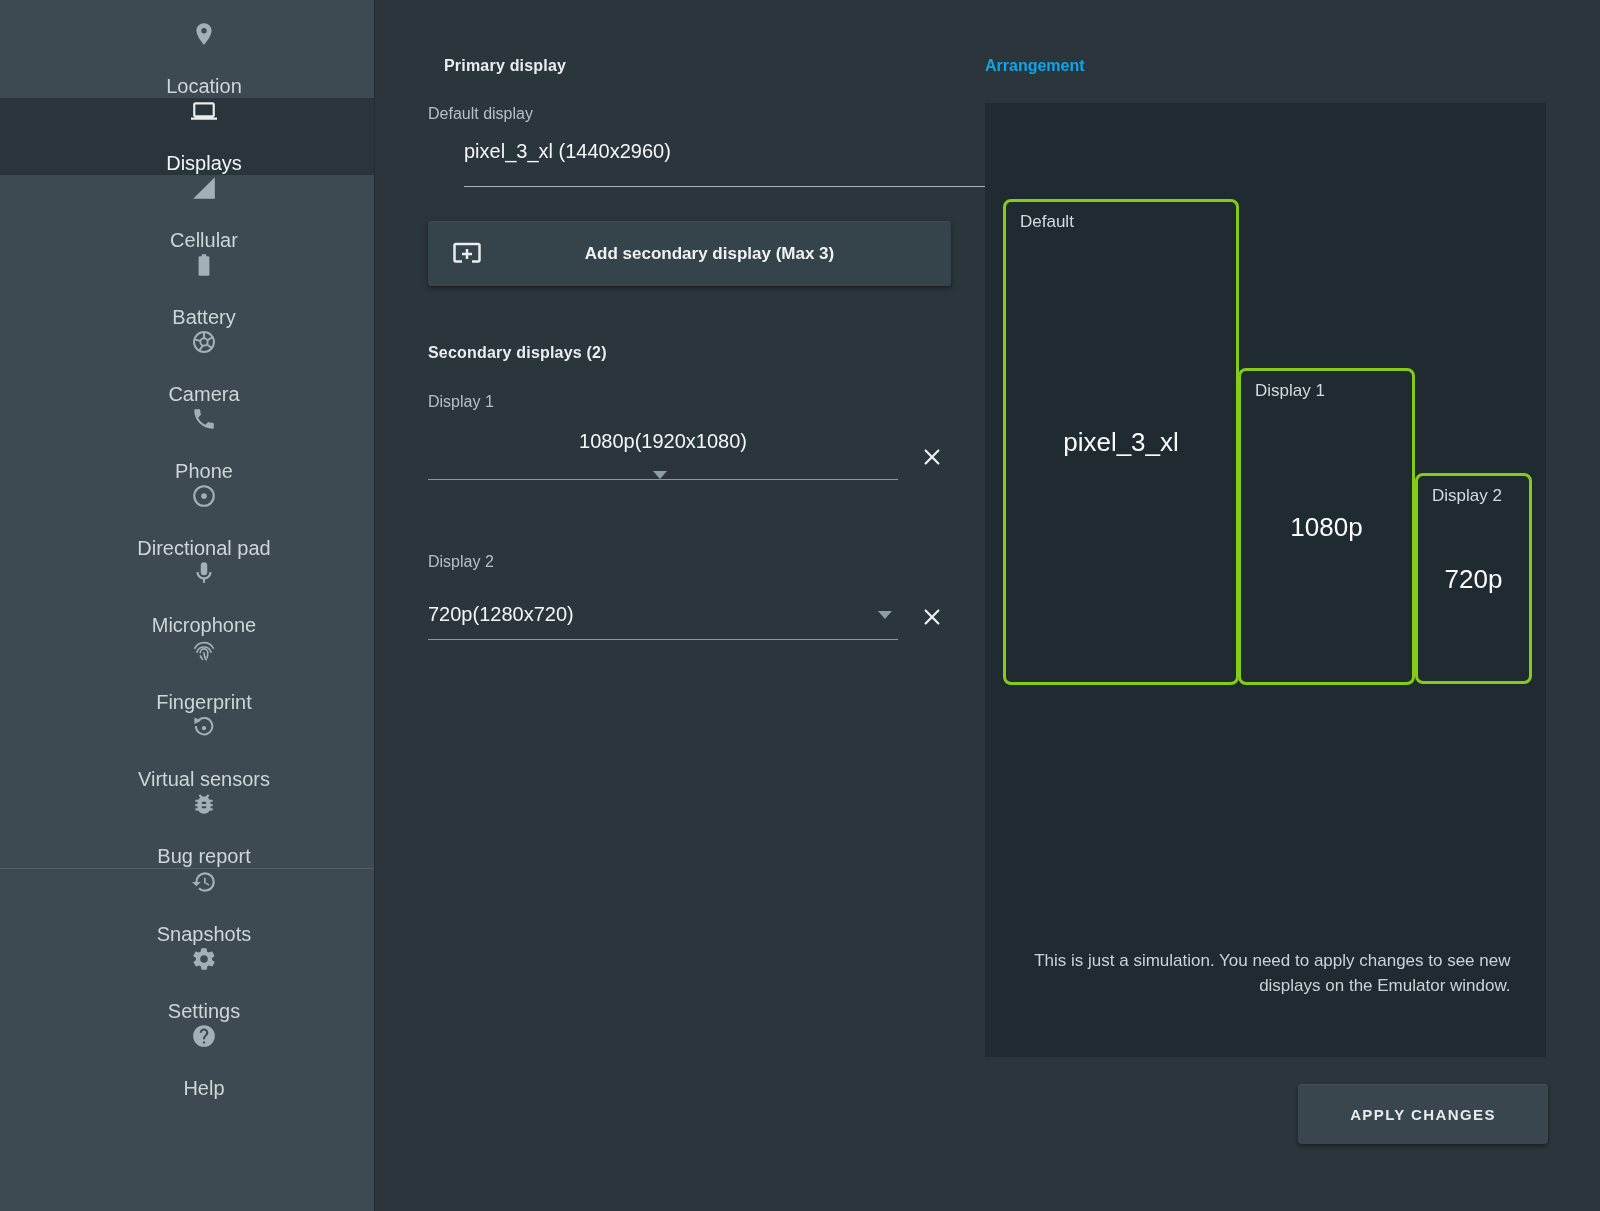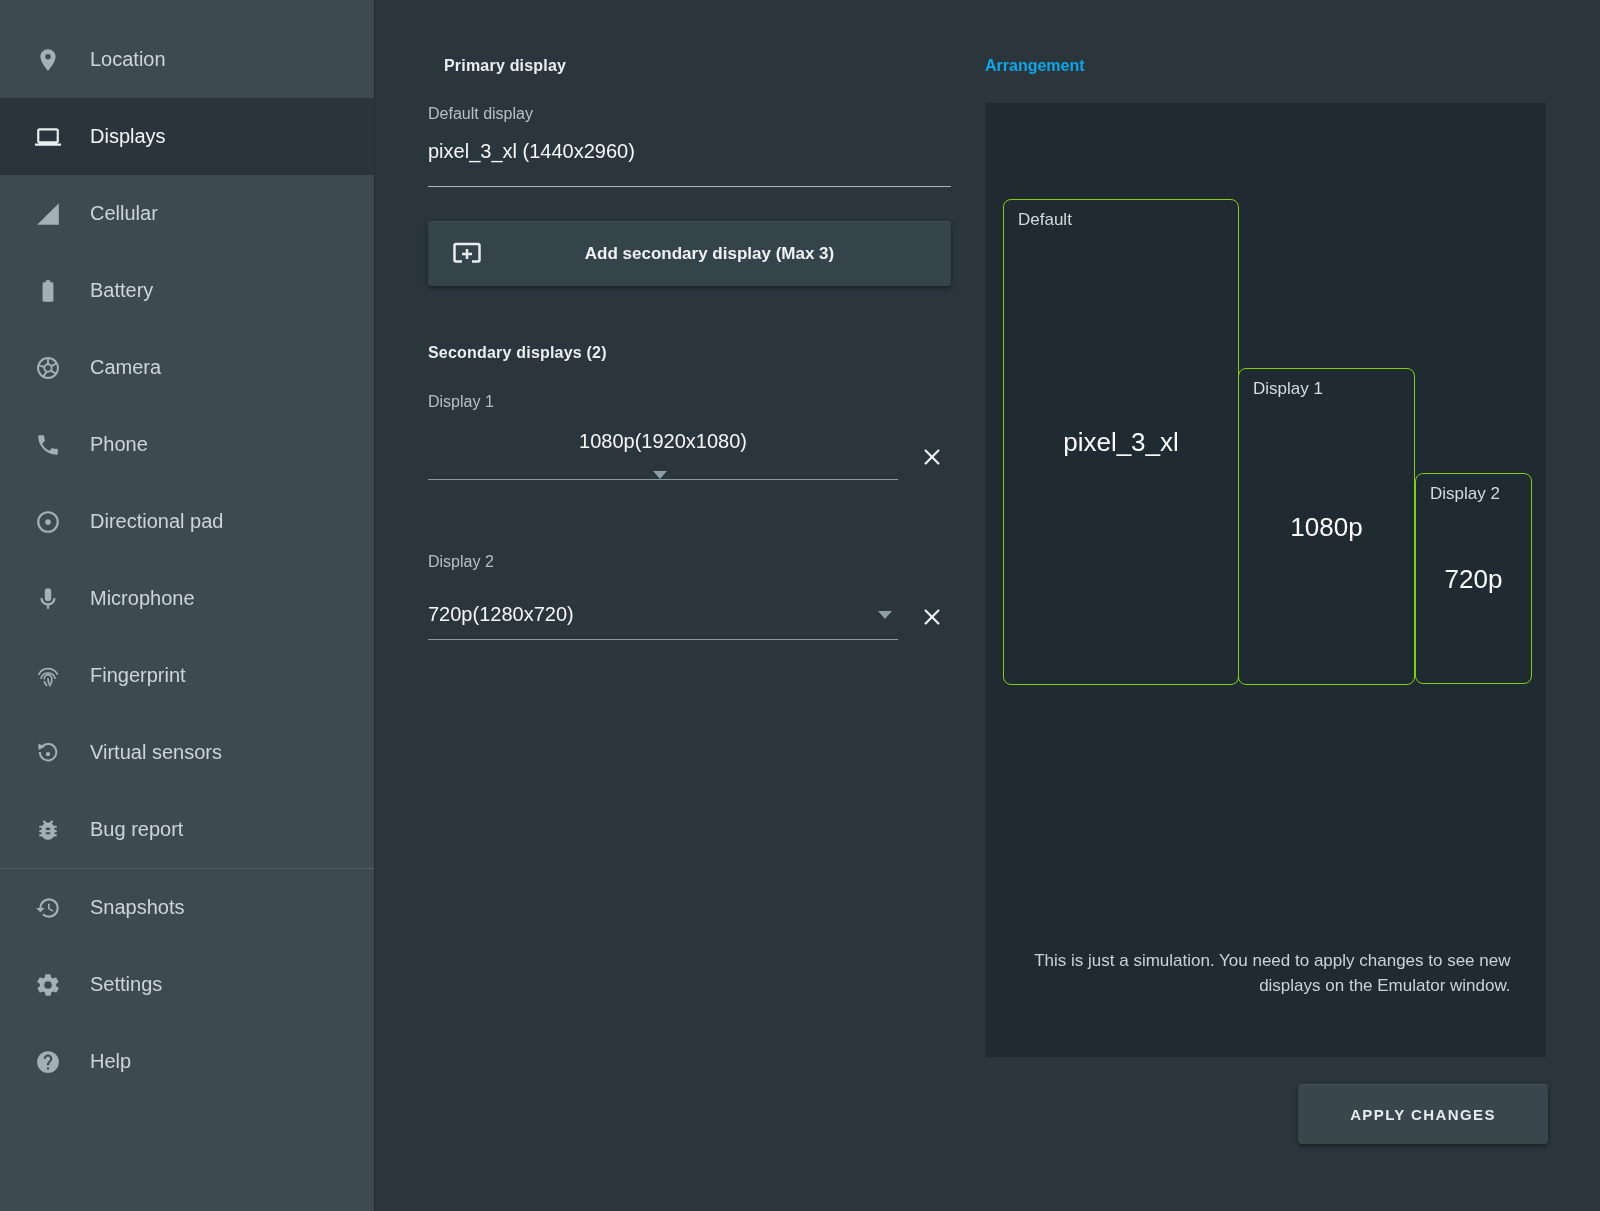--- a/index.html
+++ b/index.html
@@ -15,21 +15,21 @@
   
   .sidebar {
     position:absolute; left:0; top:0; width:375px; height:1211px;
     background:#3e4a51;
     border-right:1px solid #232d33;
     padding-top:21px;
   }
   .side-item {
     height:77px; display:flex; align-items:center;
     padding-left:34px; gap:28px;
-    color:#ccd6da; font-size:20px; cursor:pointer;
+    color:#ccd6da; font-size:20px; cursor:pointer;flex-direction:column;
   }
   .side-item .icn { width:28px; height:28px; color:#a2b1b8; display:flex; align-items:center; justify-content:center; }
   .side-item .icn svg { width:26px; height:26px; }
   .side-item.selected { background:#2a353b; color:#f2f5f6; }
   .side-item.selected .icn { color:#e9eef0; }
   .side-divider { height:1px; background:#525e64; }
 
   
   .main { position:absolute; left:428px; top:0; width:523px; height:1211px; }
   .section-title { position:absolute; font-size:16px; font-weight:bold; color:#e9eef0; letter-spacing:.2px; }
@@ -68,21 +68,21 @@
   }
   .close-btn svg { width:22px; height:22px; }
 
   
   .arr-title { position:absolute; left:985px; top:57px; font-size:16px; font-weight:bold; color:#0ea5e9; }
   .arr-panel {
     position:absolute; left:985px; top:103px; width:561px; height:954px;
     background:#202b31;
   }
   .disp-box {
-    position:absolute; border:1px solid #84cc16; border-radius:8px;
+    position:absolute; border:3px solid #84cc16; border-radius:8px;
     cursor:grab;
   }
   .disp-box .box-label { position:absolute; top:10px; left:14px; font-size:17px; color:#d3dbdf; }
   .disp-box .box-value {
     position:absolute; top:50%; left:50%; transform:translate(-50%,-50%);
     font-size:26px; color:#fbfcfd; white-space:nowrap;
   }
   .box-default { left:18px;  top:96px;  width:236px; height:486px; }
   .box-d1      { left:253px; top:265px; width:177px; height:317px; }
   .box-d2      { left:430px; top:370px; width:117px; height:211px; }
@@ -255,21 +255,21 @@
   </div>
 
 </nav>
 
 <main class="main">
 
   <div class="section-title" style="top:57px;margin-left:16px;">Primary display</div>
 
   <div class="field-label" style="top:105px;">Default display</div>
 
-  <div class="value-field" style="top:140px;">
+  <div class="value-field" style="top:140px;margin-left:36px;">
     <span class="value-text">pixel_3_xl (1440x2960)</span>
   </div>
 
   <button class="add-btn">
     <span class="icn">
       <svg viewBox="0 0 24 24">
           <path fill="currentColor" d="M21 3H3c-1.1 0-2 .9-2 2v12c0 1.1.9 2 2 2h5v-2H3V5h18v12h-5v2h5c1.1 0 2-.9 2-2V5c0-1.1-.9-2-2-2zm-10 8H8v2h3v3h2v-3h3v-2h-3V8h-2v3z"></path>
         </svg>
     </span>
     <span class="lbl">Add secondary display (Max 3)</span>

